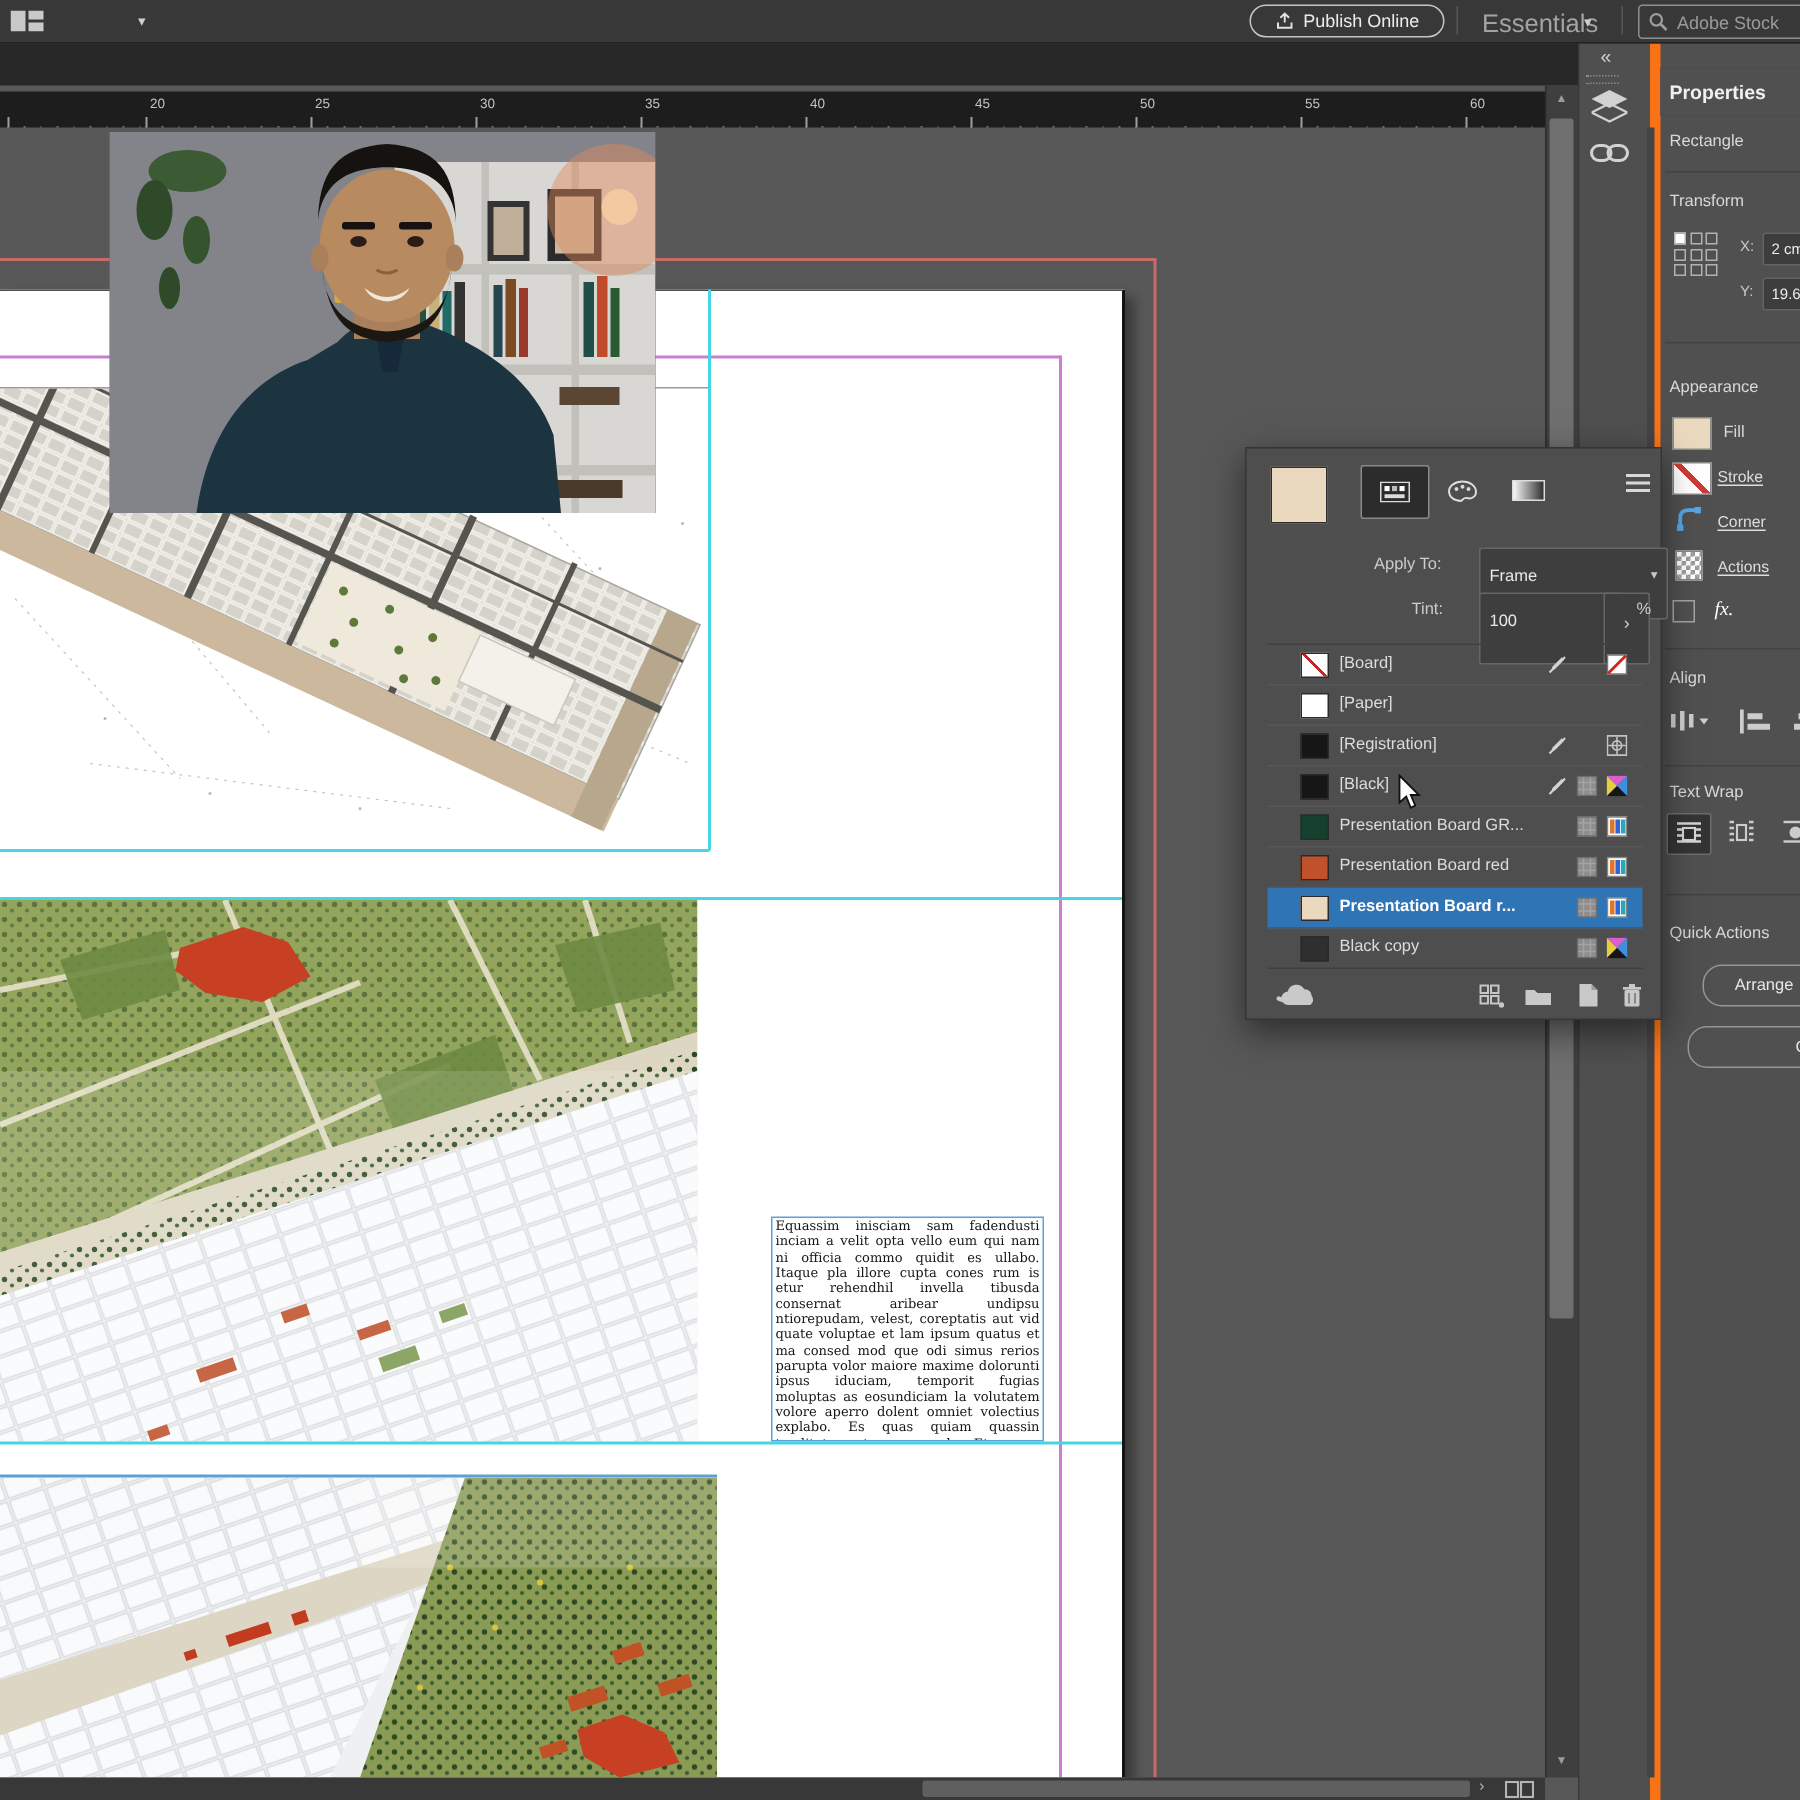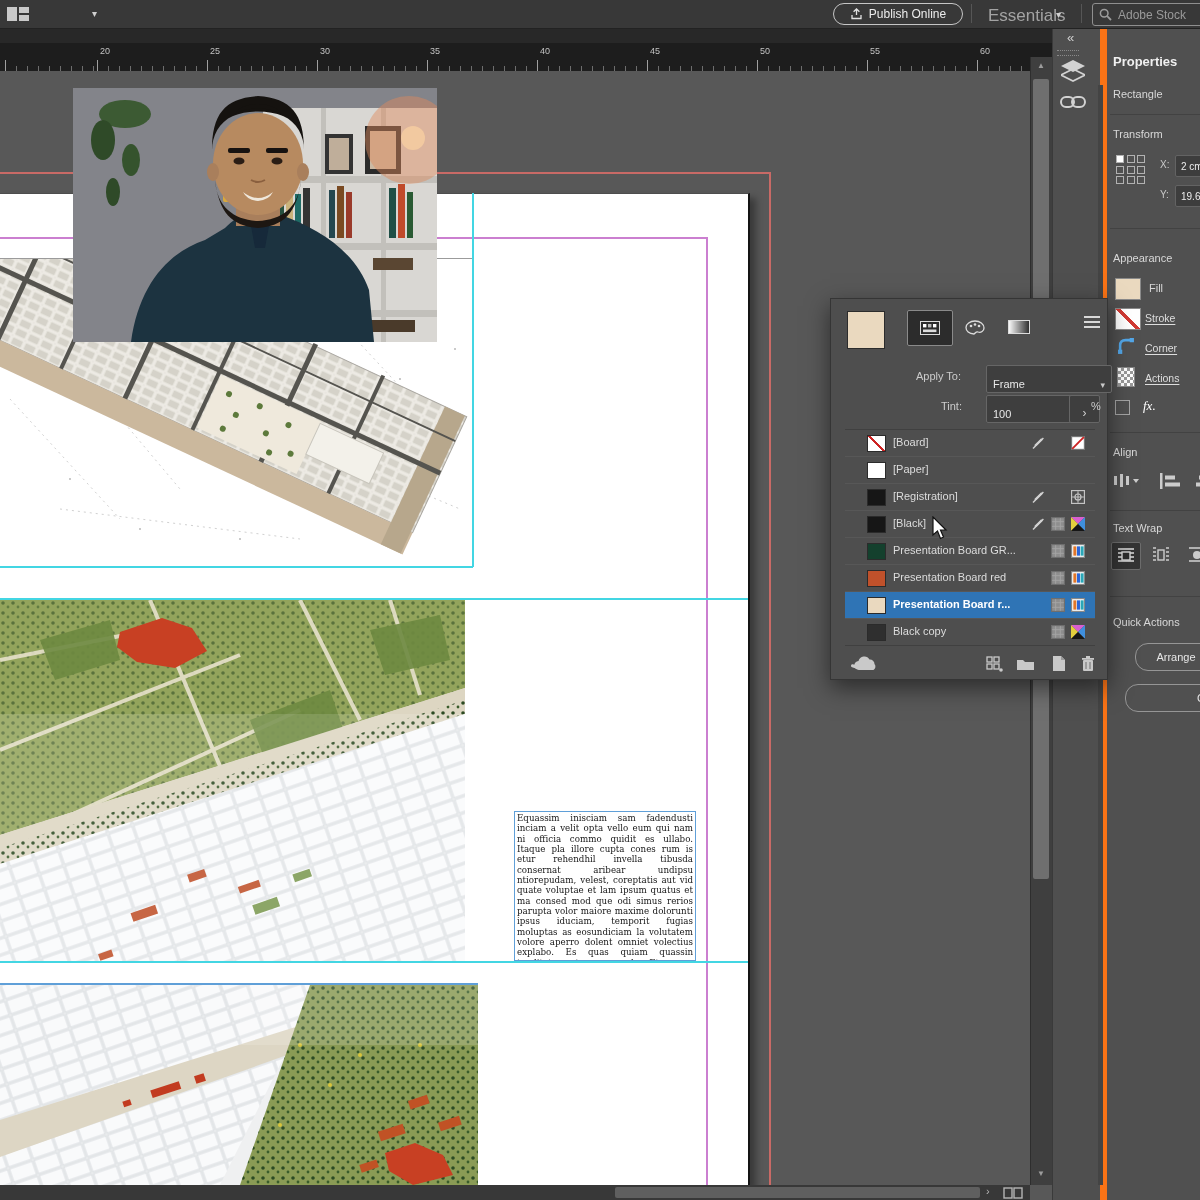--- a/index.html
+++ b/index.html
@@ -10,21 +10,21 @@
   .appbar{left:0;top:0;width:1200px;height:28px;background:#383838;border-bottom:1px solid #222;z-index:8;}
   .appbar .chev{color:#cfcfcf;font-size:10px;}
   .pubbtn{left:833px;top:3px;height:20px;width:128px;border:1px solid #c6c6c6;border-radius:11px;
     color:#ececec;font-size:12px;display:flex;align-items:center;justify-content:center;gap:6px;}
   .bardiv{top:4px;width:1px;height:19px;background:#565656;}
   .wslabel{color:#a3a3a3;font-size:17px;top:6px;}
   .searchbox{left:1092px;top:3px;width:120px;height:21px;border:1px solid #8f8f8f;border-radius:3px;
     display:flex;align-items:center;gap:6px;padding-left:6px;color:#9a9a9a;font-size:12px;}
   
   .tabstrip{left:0;top:28px;width:1052px;height:29px;background:#282828;}
-  .ruler{left:0;top:43px;width:1082px;height:28px;background:#1d1d1d;
+  .ruler{left:0;top:61px;width:1082px;height:28px;background:#1d1d1d;
     background-image:
       repeating-linear-gradient(to right,#9f9f9f 0 1px,transparent 1px 110px),
       repeating-linear-gradient(to right,#6e6e6e 0 1px,transparent 1px 11px);
     background-size:100% 11px,100% 5px;
     background-position:97px bottom,97px bottom;background-repeat:repeat-x;}
   .rnum{top:3px;font-size:9px;color:#c3c3c3;}
   
   .pasteboard{left:0;top:85px;width:1030px;height:1100px;background:#585858;overflow:hidden;z-index:1;}
   .page{left:0;top:193px;width:748px;height:992px;background:#ffffff;z-index:2;
     border-top:1px solid #4d4d4d;border-right:2px solid #141414;box-shadow:6px 5px 7px rgba(0,0,0,.35);}
@@ -65,21 +65,21 @@
     display:flex;align-items:center;justify-content:center;}
   .wrapbox{width:28px;height:26px;display:flex;align-items:center;justify-content:center;}
   .wrapbox.sel{background:#343434;border:1px solid #6d6d6d;border-radius:2px;}
   
   .fpanel{left:830px;top:298px;width:276px;height:380px;background:#4e4e4e;border:1px solid #353535;
     box-shadow:0 8px 22px rgba(0,0,0,.5);z-index:20;}
   .ftab{width:44px;height:34px;display:flex;align-items:center;justify-content:center;}
   .ftab.on{background:#2c2c2c;border:1px solid #8a8a8a;border-radius:2px;}
   .flabel{color:#cccccc;font-size:11px;}
   .fdrop{background:#3e3e3e;border:1px solid #666;border-radius:2px;color:#e8e8e8;font-size:11px;
-    display:flex;align-items:flex-end;padding:2px 6px;justify-content:space-between;}
+    display:flex;align-items:flex-start;padding:12px 6px;justify-content:space-between;}
   .slist{left:14px;top:130px;width:250px;border-top:1px solid #404040;border-bottom:1px solid #404040;}
   .srow{position:relative;height:26px;border-bottom:1px solid #575757;}
   .srow:last-child{border-bottom:none;}
   .srow.sel{background:#2f74b5;}
   .srow.sel .sname{font-weight:bold;color:#fff;}
   .chipS{position:absolute;left:22px;top:5px;width:17px;height:15px;border:1px solid #2b2b2b;}
   .chip-none{background:#fff;background-image:linear-gradient(45deg,transparent 45%,#cc2222 45%,#cc2222 55%,transparent 55%);}
   .sname{position:absolute;left:48px;top:6px;color:#dcdcdc;font-size:11px;white-space:nowrap;}
   .ric{position:absolute;top:6px;width:14px;height:14px;}
   .cursor{z-index:40;}

